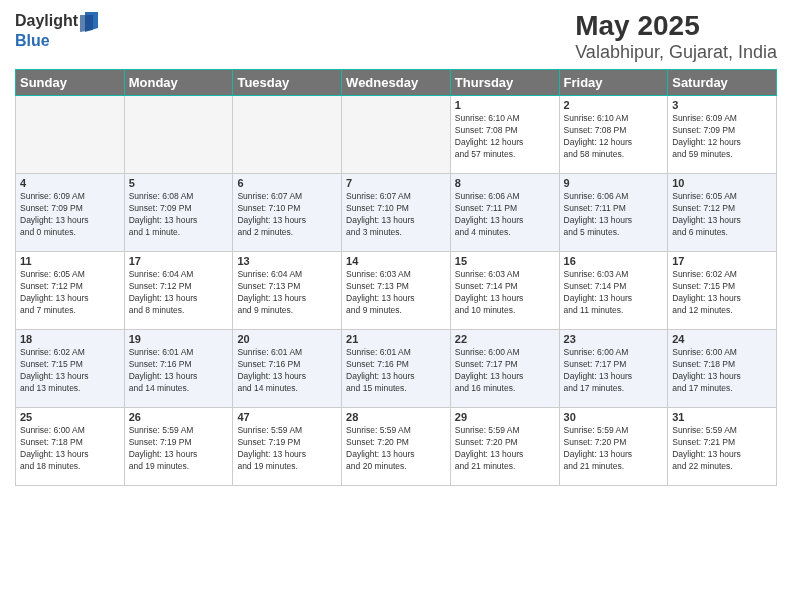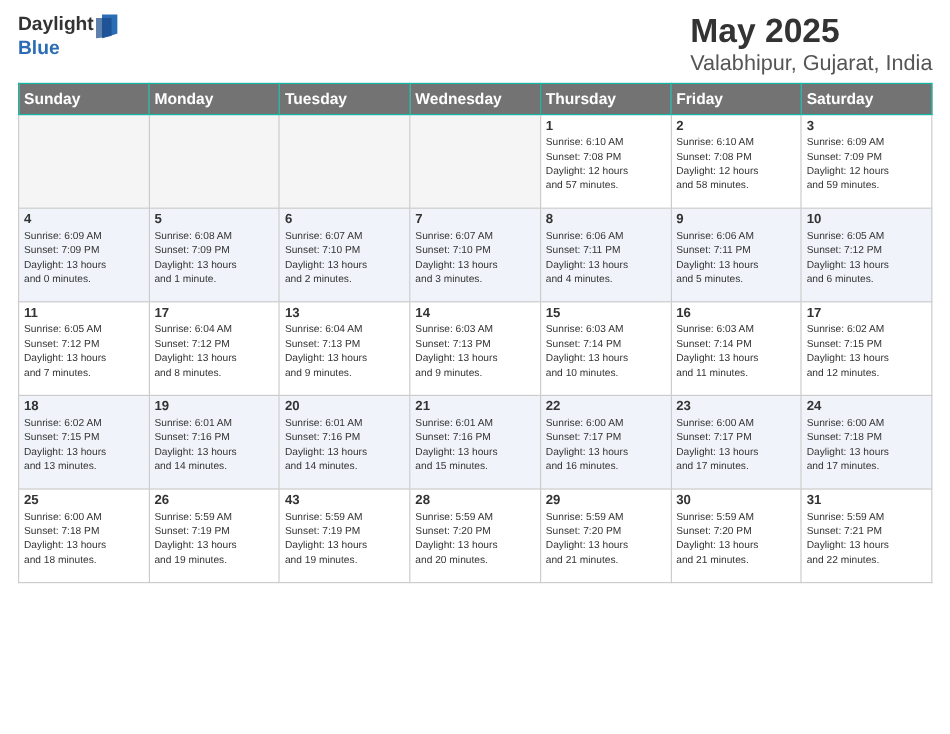--- a/index.html
+++ b/index.html
@@ -322,21 +322,21 @@
 and 18 minutes.</div>
           </td>
           <td>
             <div class="day-num">26</div>
             <div class="day-info" style="white-space: pre-line;">Sunrise: 5:59 AM
 Sunset: 7:19 PM
 Daylight: 13 hours
 and 19 minutes.</div>
           </td>
           <td>
-            <div class="day-num">43</div>
+            <div class="day-num">47</div>
             <div class="day-info" style="white-space: pre-line;">Sunrise: 5:59 AM
 Sunset: 7:19 PM
 Daylight: 13 hours
 and 19 minutes.</div>
           </td>
           <td>
             <div class="day-num">28</div>
             <div class="day-info" style="white-space: pre-line;">Sunrise: 5:59 AM
 Sunset: 7:20 PM
 Daylight: 13 hours

